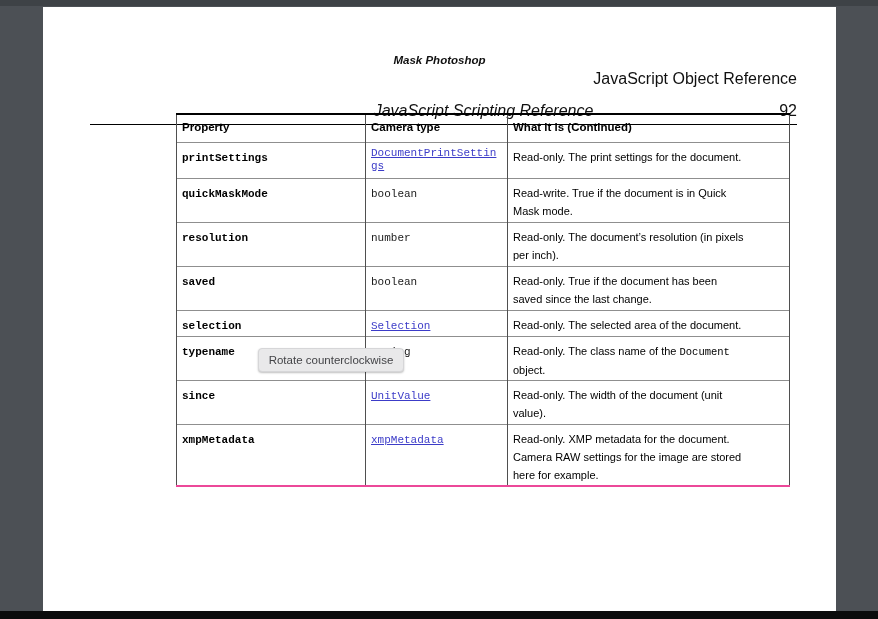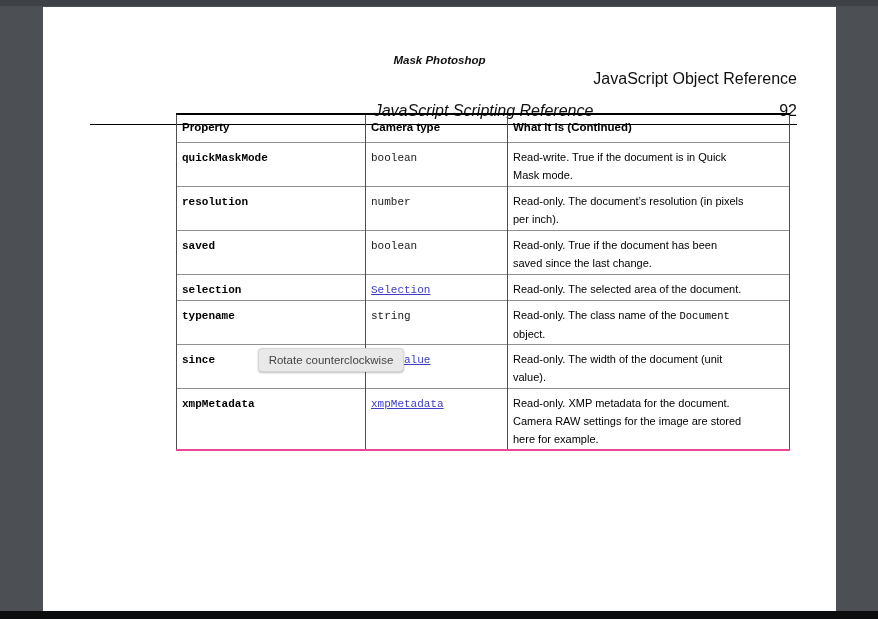--- a/index.html
+++ b/index.html
@@ -123,20 +123,25 @@
         <col class="c2">
         <col class="c3">
       </colgroup>
     <tbody>
         <tr class="rh">
       <th>Property</th>
       <th>Camera type</th>
       <th>What it is (Continued)</th>
     </tr>
 
+    <tr class="r1">
+      <td><span class="prop">printSettings</span></td>
+      <td><a class="vlink">DocumentPrintSettings</a></td>
+      <td><span class="desc">Read-only. The print settings for the document.</span></td>
+    </tr>
 
     <tr class="r2">
       <td><span class="prop">quickMaskMode</span></td>
       <td><span class="vmono">boolean</span></td>
       <td><span class="desc">Read-write. True if the document is in Quick
 Mask mode.</span></td>
     </tr>
 
     <tr class="r3">
       <td><span class="prop">resolution</span></td>

